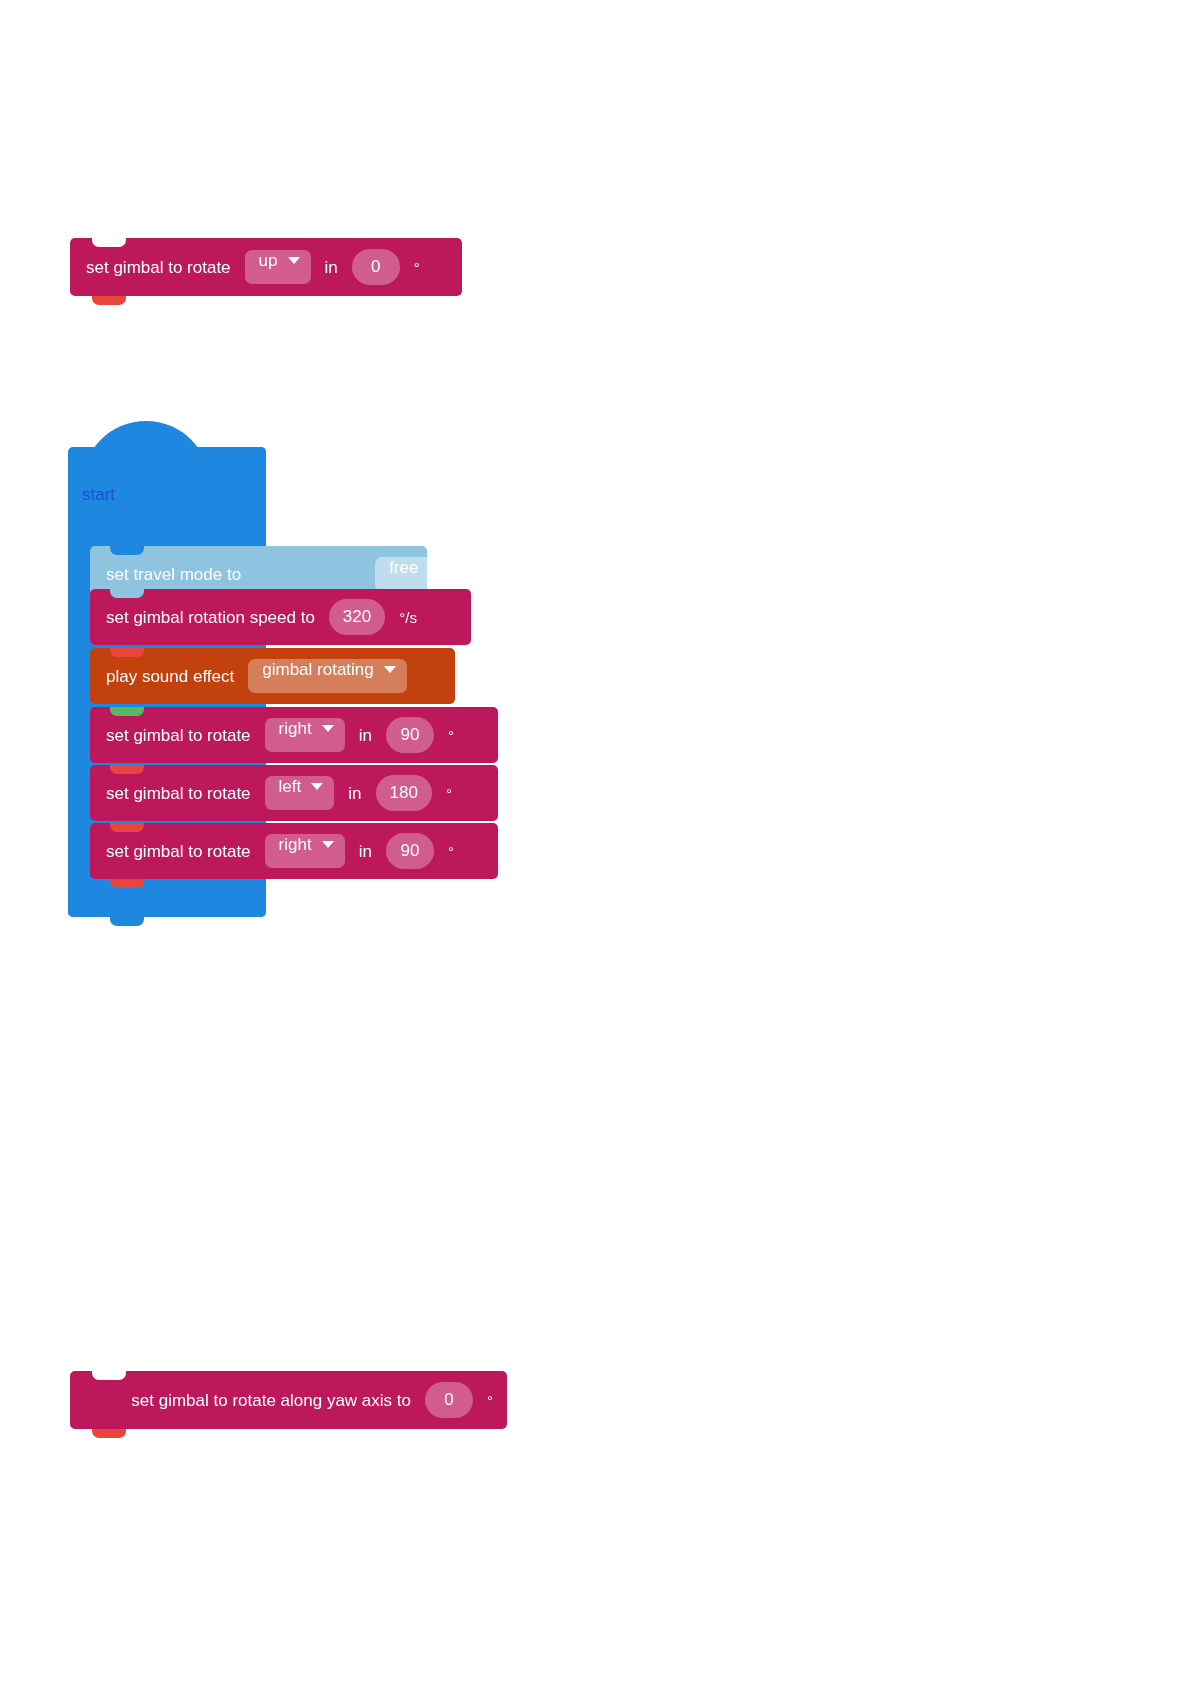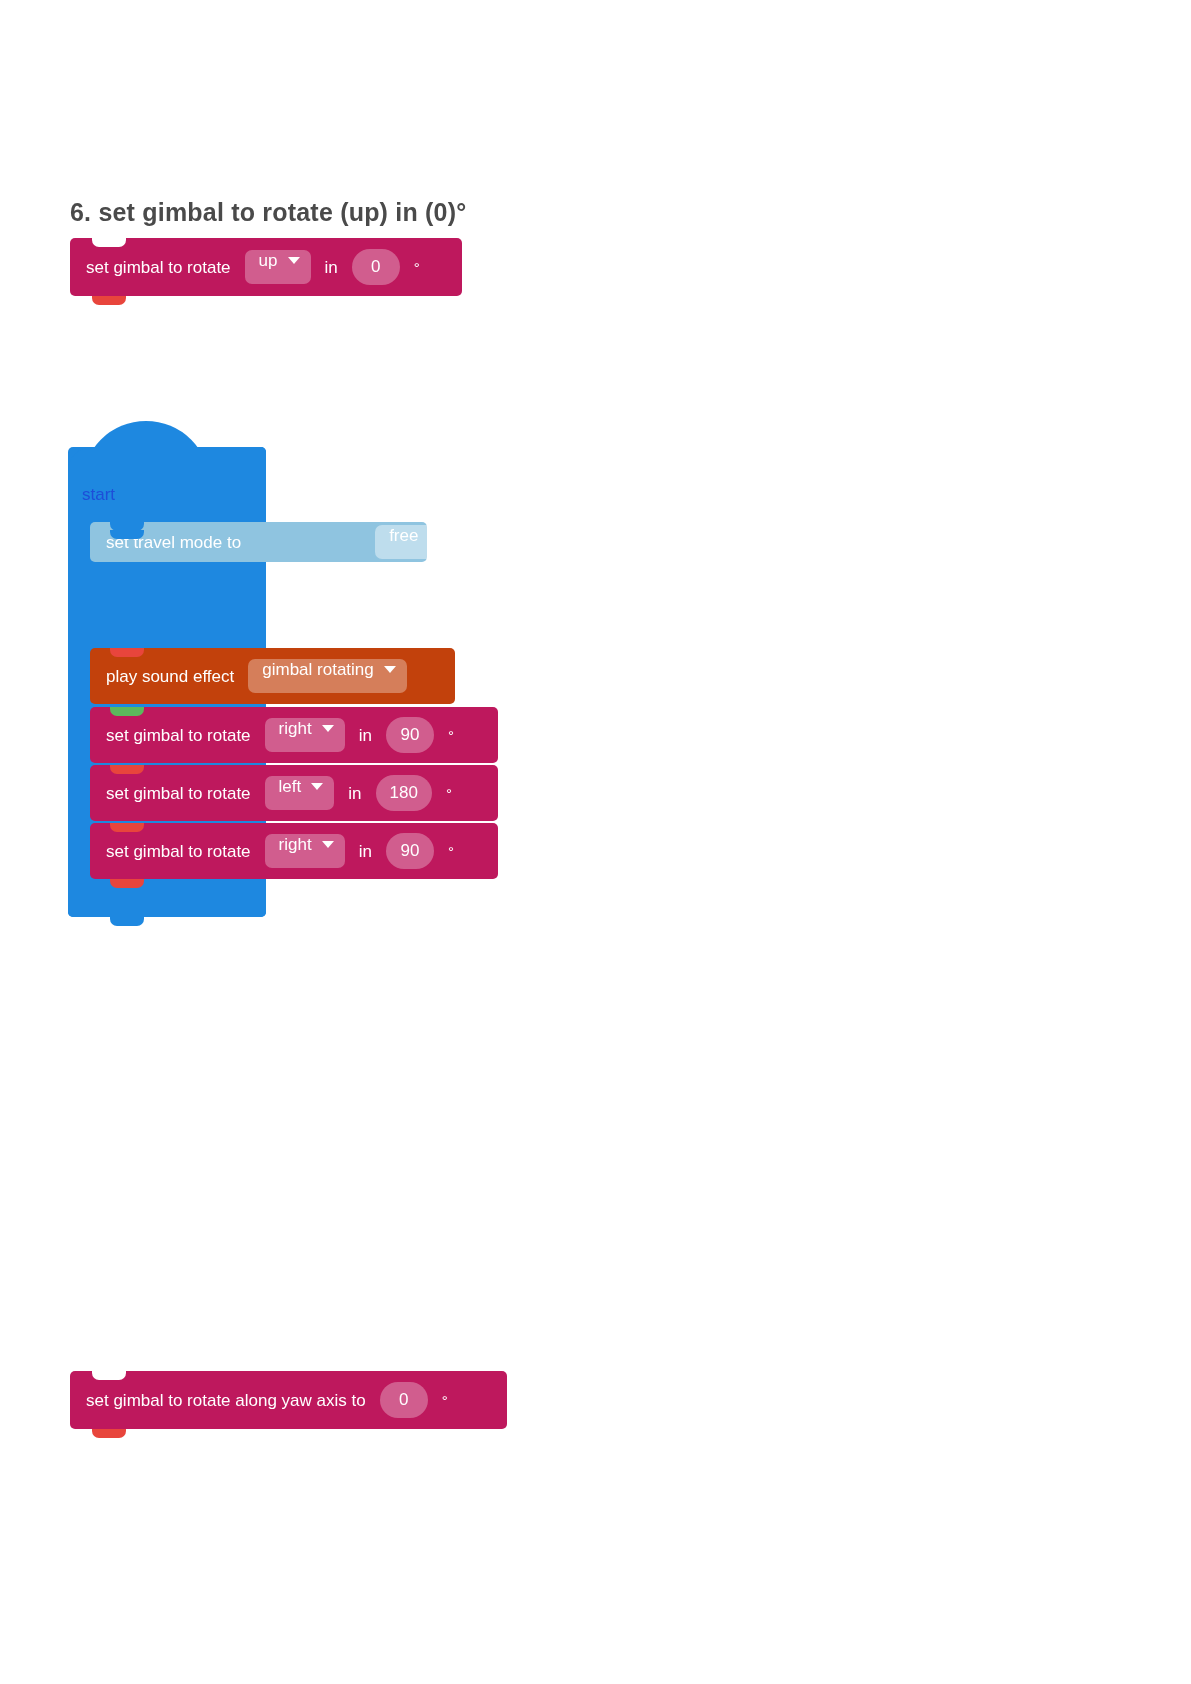--- a/index.html
+++ b/index.html
@@ -115,21 +115,21 @@
     box-sizing: border-box;
   }
   .gap-md { width: 14px; display: inline-block; }
 
   
   #block-set-gimbal-rotate-up {
     left: 70px;  top: 238px;  width: 392px; height: 58px;
   }
   
   #block-set-gimbal-yaw {
-    left: 70px;  top: 1371px; width: 437px; height: 58px;
+    left: 70px;  top: 1371px; width: 437px; height: 58px; justify-content: flex-end;
   }
 
   
   #start-stack {
     position: absolute;
     left: 68px;
     top: 447px;
     width: 430px;
     height: 470px;
   }
@@ -192,21 +192,21 @@
     height: 9px;
     background: #1e88e0;
     border-radius: 0 0 7px 7px;
   }
 
   
   .child {
     position: absolute;
     left: 22px;
   }
-  #child-travel-mode   { top: 75px;  width: 337px; height: 40px; z-index: 2; gap: 47px; }
+  #child-travel-mode   { top: 99px;  width: 337px; height: 56px; z-index: 2; gap: 47px; }
   #child-rot-speed     { top: 142px; width: 381px; height: 56px; z-index: 2; }
   #child-sound         { top: 201px; width: 365px; height: 56px; z-index: 2; }
   #child-rotate-right1 { top: 260px; width: 408px; height: 56px; z-index: 2; }
   #child-rotate-left   { top: 318px; width: 408px; height: 56px; z-index: 2; }
   #child-rotate-right2 { top: 376px; width: 408px; height: 56px; z-index: 2; }
 
   .child .notch-top {
     position: absolute;
     left: 20px;
     top: 0;
@@ -230,21 +230,20 @@
     height: 9px;
     border-radius: 0 0 7px 7px;
   }
   #child-rotate-right2 .notch-bottom { background: #e8453c; }
 </style>
 </head>
 <body>
 
 <div class="page">
 
-  <div class="section-heading" id="heading-6">6. set gimbal to rotate (up) in (0)°</div>
 
   <div class="block red" id="block-set-gimbal-rotate-up">
     <div class="notch-top"></div>
     <div class="notch-bottom"></div>
     <span class="label">set gimbal to rotate</span>
     <span class="gap-md"></span>
     <span class="dropdown">
       <span>up</span>
       <span class="caret"></span>
     </span>
@@ -273,20 +272,30 @@
       <span class="label">set travel mode to</span>
       <span class="gap-md"></span>
       <span class="dropdown">
         <span>free</span>
         <span class="caret"></span>
       </span>
       <span class="gap-md"></span>
       <span class="label">start</span>
     </div>
 
+    <div class="block child red" id="child-rot-speed">
+      <div class="notch-top"></div>
+      <span class="label">set gimbal rotation speed to</span>
+      <span class="gap-md"></span>
+      <span class="numfield">
+        <span>320</span>
+      </span>
+      <span class="gap-md"></span>
+      <span class="label small">°/s</span>
+    </div>
 
     <div class="block child green" id="child-sound">
       <div class="notch-top"></div>
       <span class="label">play sound effect</span>
       <span class="gap-md"></span>
       <span class="dropdown">
         <span>gimbal rotating</span>
         <span class="caret"></span>
       </span>
     </div>

